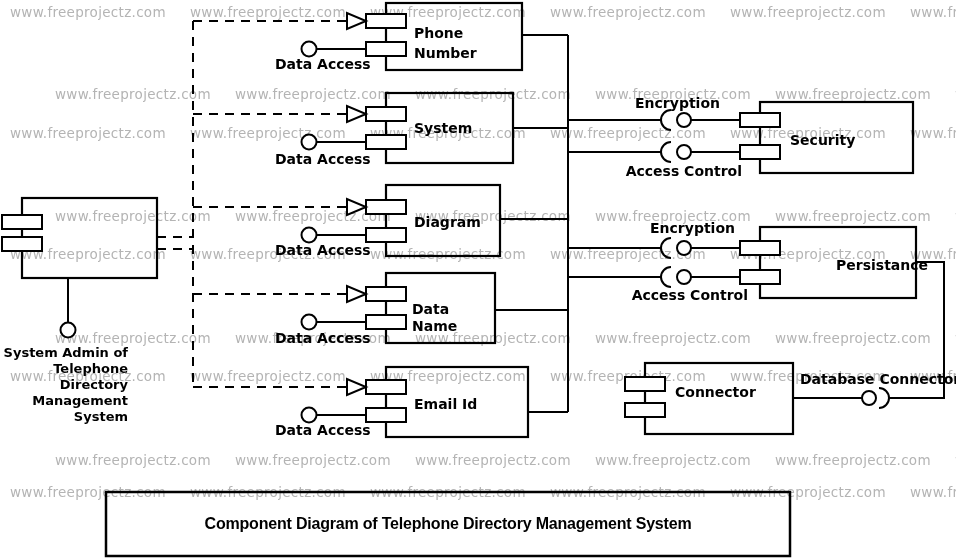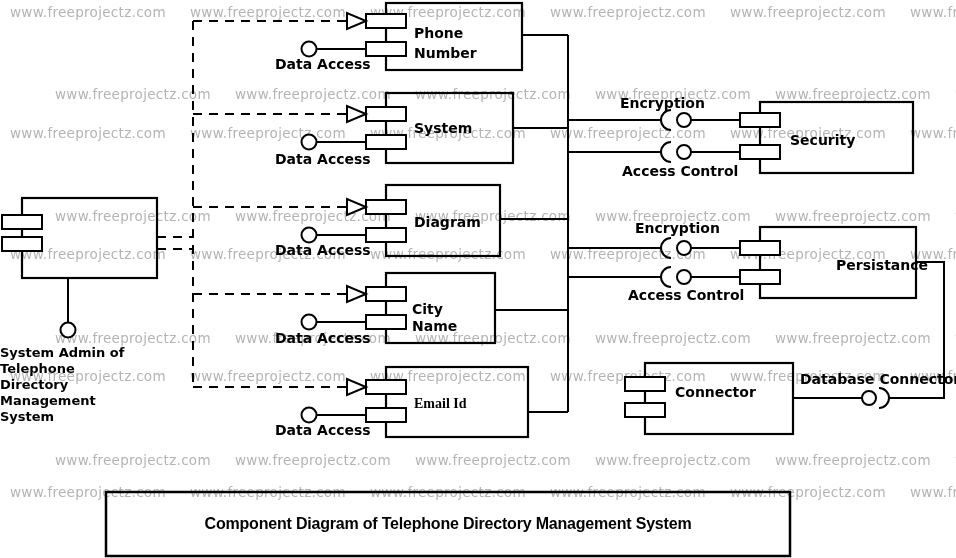--- a/index.html
+++ b/index.html
@@ -12,21 +12,21 @@
     position:absolute;font-size:13.5px;color:#b4b4b4;white-space:nowrap;
     font-family:"DejaVu Sans",sans-serif;letter-spacing:.3px;
   }
   #diagram-svg{position:absolute;left:0;top:0;z-index:1;}
   #label-layer{position:absolute;left:0;top:0;width:956px;height:558px;z-index:2;}
   .lbl{
     position:absolute;color:#000;font-weight:bold;font-size:14px;
     line-height:14px;white-space:nowrap;
   }
   .wrap{white-space:normal;}
-  .ctr{text-align:left;}
+  .ctr{text-align:right;}
   .tdms{font-size:13px;line-height:16.5px;}
   .actor-lbl{font-size:13px;line-height:16px;}
   .city{line-height:17px;}
   .phone{line-height:20px;}
   .title-text{
     position:absolute;left:108px;top:494px;width:680px;height:60px;
     display:flex;align-items:center;justify-content:center;
     font-family:Liberation Sans, sans-serif;font-weight:bold;font-size:16px;
     letter-spacing:-0.2px;color:#000;white-space:nowrap;
   }
@@ -195,22 +195,22 @@
 
     <circle cx="68" cy="330" r="7.5" stroke="#000" stroke-width="2" fill="#ffffff"></circle>
   </svg>
 
   <div id="label-layer">
     <div class="lbl phone wrap" style="left:414px;top:23px;width:72px;">Phone Number</div>
 
     <div class="lbl actor-lbl wrap ctr" style="left:0px;top:345px;width:128px;">System Admin of Telephone Directory Management System</div>
     <div class="lbl" style="left:414px;top:121px;">System</div>
     <div class="lbl" style="left:414px;top:215px;">Diagram</div>
-    <div class="lbl city wrap" style="left:412px;top:301px;width:55px;">City Name</div>
-    <div class="lbl" style="left:414px;top:397px;font-family:Liberation Serif, serif;">Email Id</div>
+    <div class="lbl city wrap" style="left:412px;top:301px;width:55px;">Data Name</div>
+    <div class="lbl" style="left:414px;top:397px;">Email Id</div>
 
     <div class="lbl ctr" style="left:275px;top:57px;width:92px;">Data Access</div>
     <div class="lbl ctr" style="left:275px;top:152px;width:92px;">Data Access</div>
     <div class="lbl ctr" style="left:275px;top:243px;width:92px;">Data Access</div>
     <div class="lbl ctr" style="left:275px;top:331px;width:92px;">Data Access</div>
     <div class="lbl ctr" style="left:275px;top:423px;width:92px;">Data Access</div>
 
     <div class="lbl ctr" style="left:620px;top:96px;width:100px;">Encryption</div>
     <div class="lbl ctr" style="left:622px;top:164px;width:120px;">Access Control</div>
     <div class="lbl" style="left:790px;top:133px;">Security</div>

